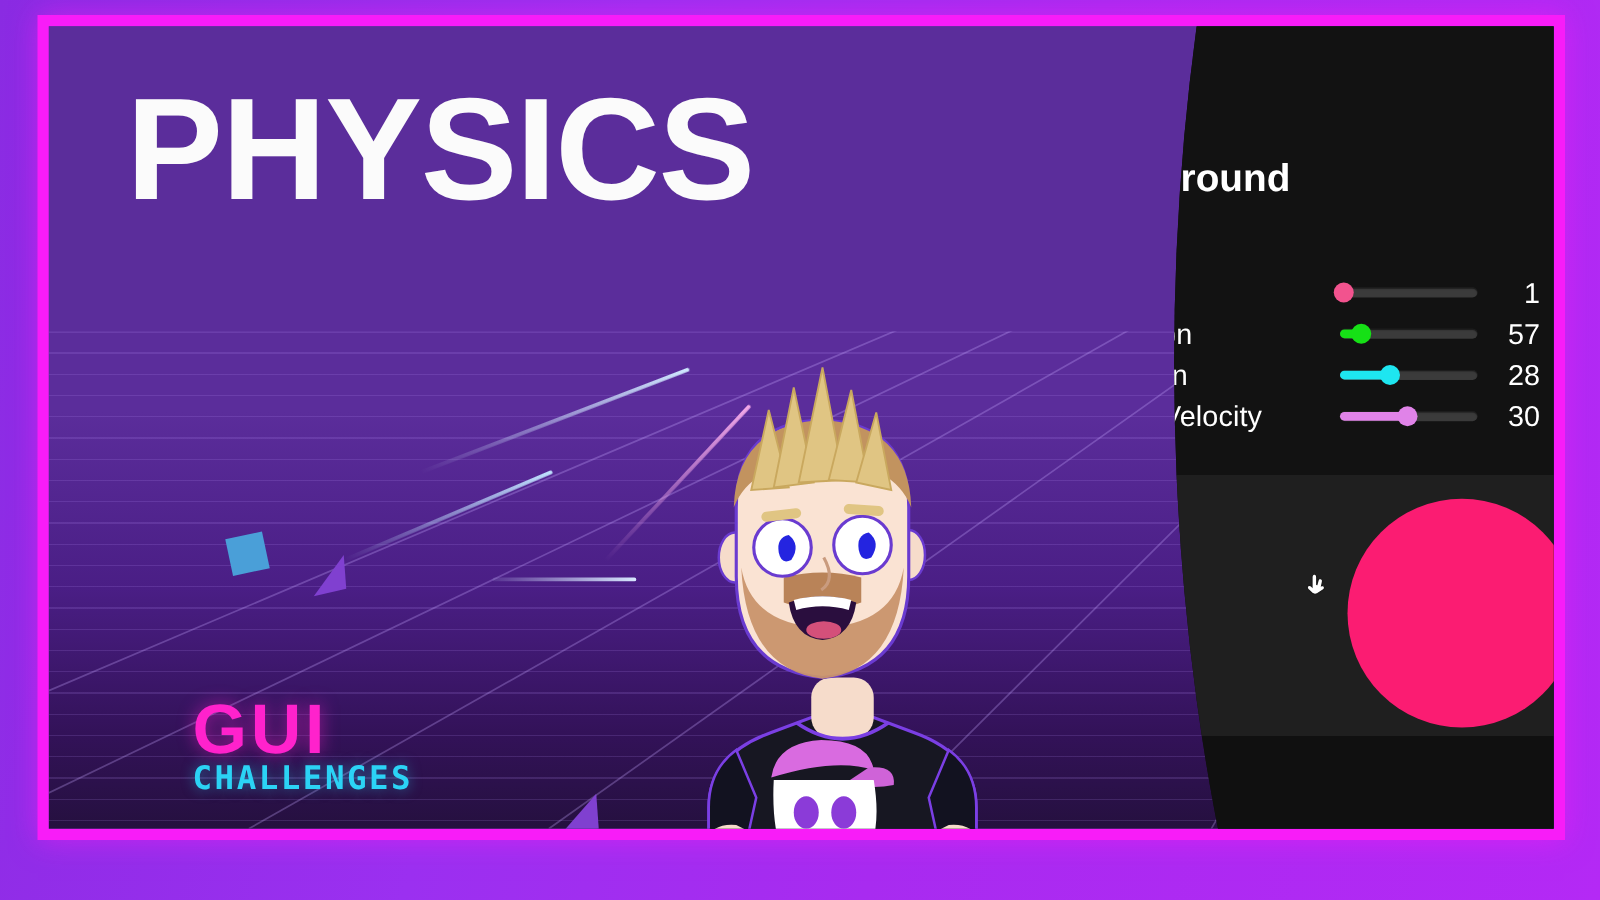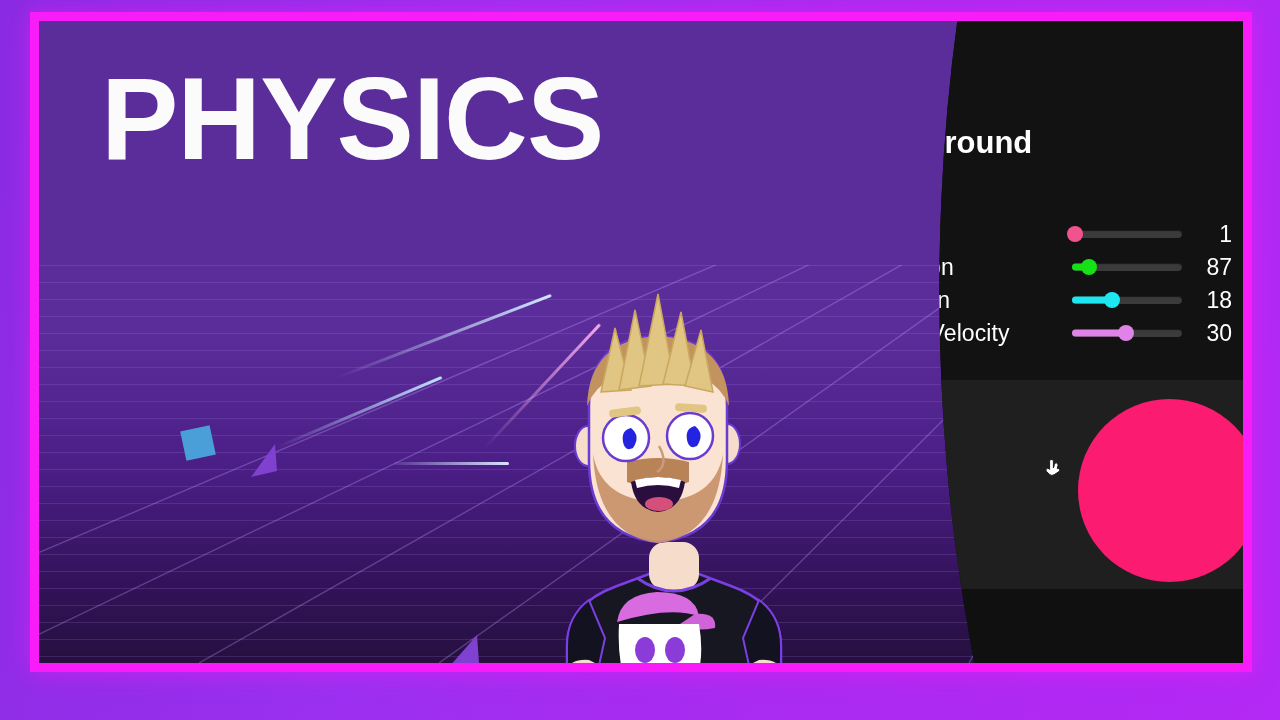--- a/index.html
+++ b/index.html
@@ -161,20 +161,24 @@
                   transform:rotate(-12deg);"></div>
       <svg class="shape" style="left:206px;top:423px;width:34px;height:36px;" viewBox="0 0 34 36">
         <polygon points="30,0 6,33 32,27" fill="#8040D0"></polygon>
       </svg>
       <svg class="shape" style="left:404px;top:612px;width:38px;height:38px;" viewBox="0 0 38 38">
         <polygon points="34,2 6,34 36,30" fill="#8040D0"></polygon>
       </svg>
 
       <div id="title">PHYSICS</div>
 
+      <div id="logo">
+        <div class="gui">GUI</div>
+        <div class="challenges">CHALLENGES</div>
+      </div>
 
       <svg id="avatar" viewBox="0 0 330 425">
 
         <path d="M58 425 L58 360 Q58 318 108 300 L140 288 L190 288 L222 300 Q272 318 272 360 L272 425 Z" fill="#171722" stroke="#7B3FE4" stroke-width="2.5"></path>
 
         <path d="M58 425 L58 360 Q58 330 80 314 L96 352 L80 425 Z" fill="#121220" stroke="#7B3FE4" stroke-width="2"></path>
         <path d="M272 425 L272 360 Q272 330 250 314 L234 352 L250 425 Z" fill="#121220" stroke="#7B3FE4" stroke-width="2"></path>
 
         <path d="M44 425 L52 390 Q60 372 80 374 L92 380 L86 425 Z" fill="#F6DCCB"></path>
         <path d="M286 425 L278 390 Q270 372 250 374 L238 380 L244 425 Z" fill="#F6DCCB"></path>
@@ -253,31 +257,31 @@
               <div class="ctrl-value">1</div>
             </div>
 
             <div class="ctrl-row">
               <div class="ctrl-label">Tension</div>
               <div class="ctrl-slider">
                 <div class="track"></div>
                 <div class="fill" style="width:16px;background:#16E016;"></div>
                 <div class="thumb" style="left:25px;background:#16E016;"></div>
               </div>
-              <div class="ctrl-value">87</div>
+              <div class="ctrl-value">57</div>
             </div>
 
             <div class="ctrl-row">
               <div class="ctrl-label">Friction</div>
               <div class="ctrl-slider">
                 <div class="track"></div>
                 <div class="fill" style="width:40px;background:#1EE6F0;"></div>
                 <div class="thumb" style="left:48px;background:#1EE6F0;"></div>
               </div>
-              <div class="ctrl-value">18</div>
+              <div class="ctrl-value">28</div>
             </div>
 
             <div class="ctrl-row">
               <div class="ctrl-label">Start Velocity</div>
               <div class="ctrl-slider">
                 <div class="track"></div>
                 <div class="fill" style="width:54px;background:#E083E8;"></div>
                 <div class="thumb" style="left:62px;background:#E083E8;"></div>
               </div>
               <div class="ctrl-value">30</div>

